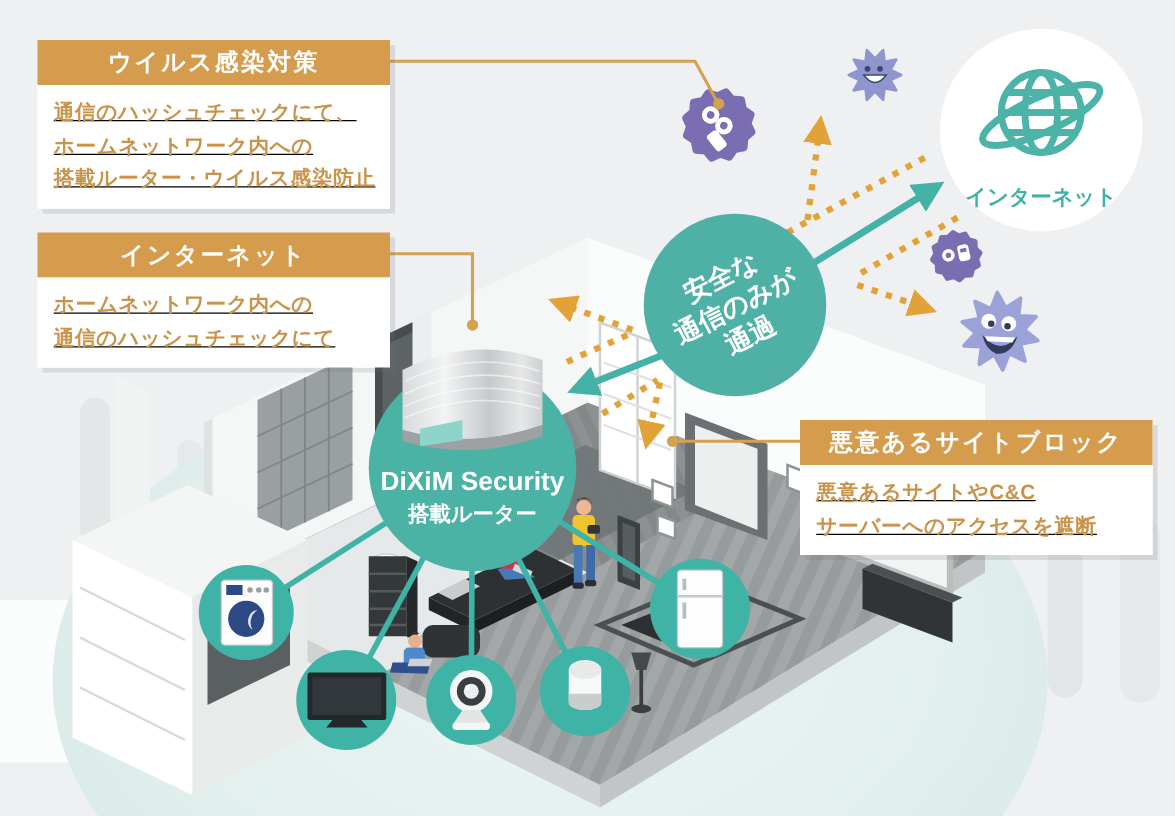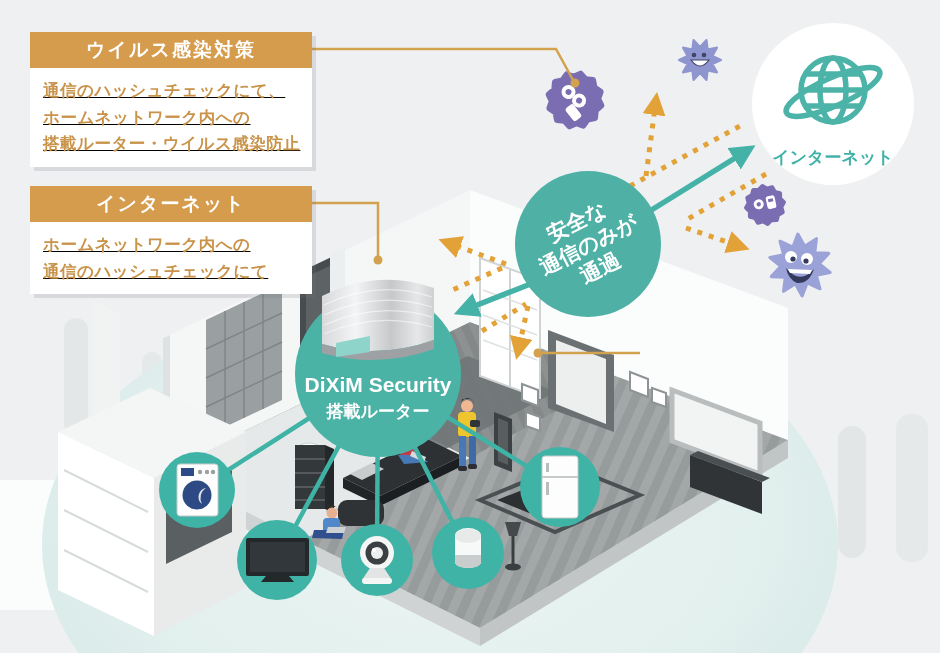--- a/index.html
+++ b/index.html
@@ -354,14 +354,21 @@
 </div>
 
 <div class="callout" style="left:30px;top:186px;">
   <div class="callout-header">インターネット</div>
   <div class="callout-body">
     <div class="callout-line">ホームネットワーク内への</div>
     <div class="callout-line">通信のハッシュチェックにて</div>
   </div>
 </div>
 
-
+<div class="callout" style="left:640px;top:336px;">
+  <div class="callout-header">悪意あるサイトブロック</div>
+  <div class="callout-body">
+    <div class="callout-line">悪意あるサイトやC&amp;C</div>
+    <div class="callout-line">サーバーへのアクセスを遮断</div>
+  </div>
 </div>
 
+</div>
+
 </body></html>

